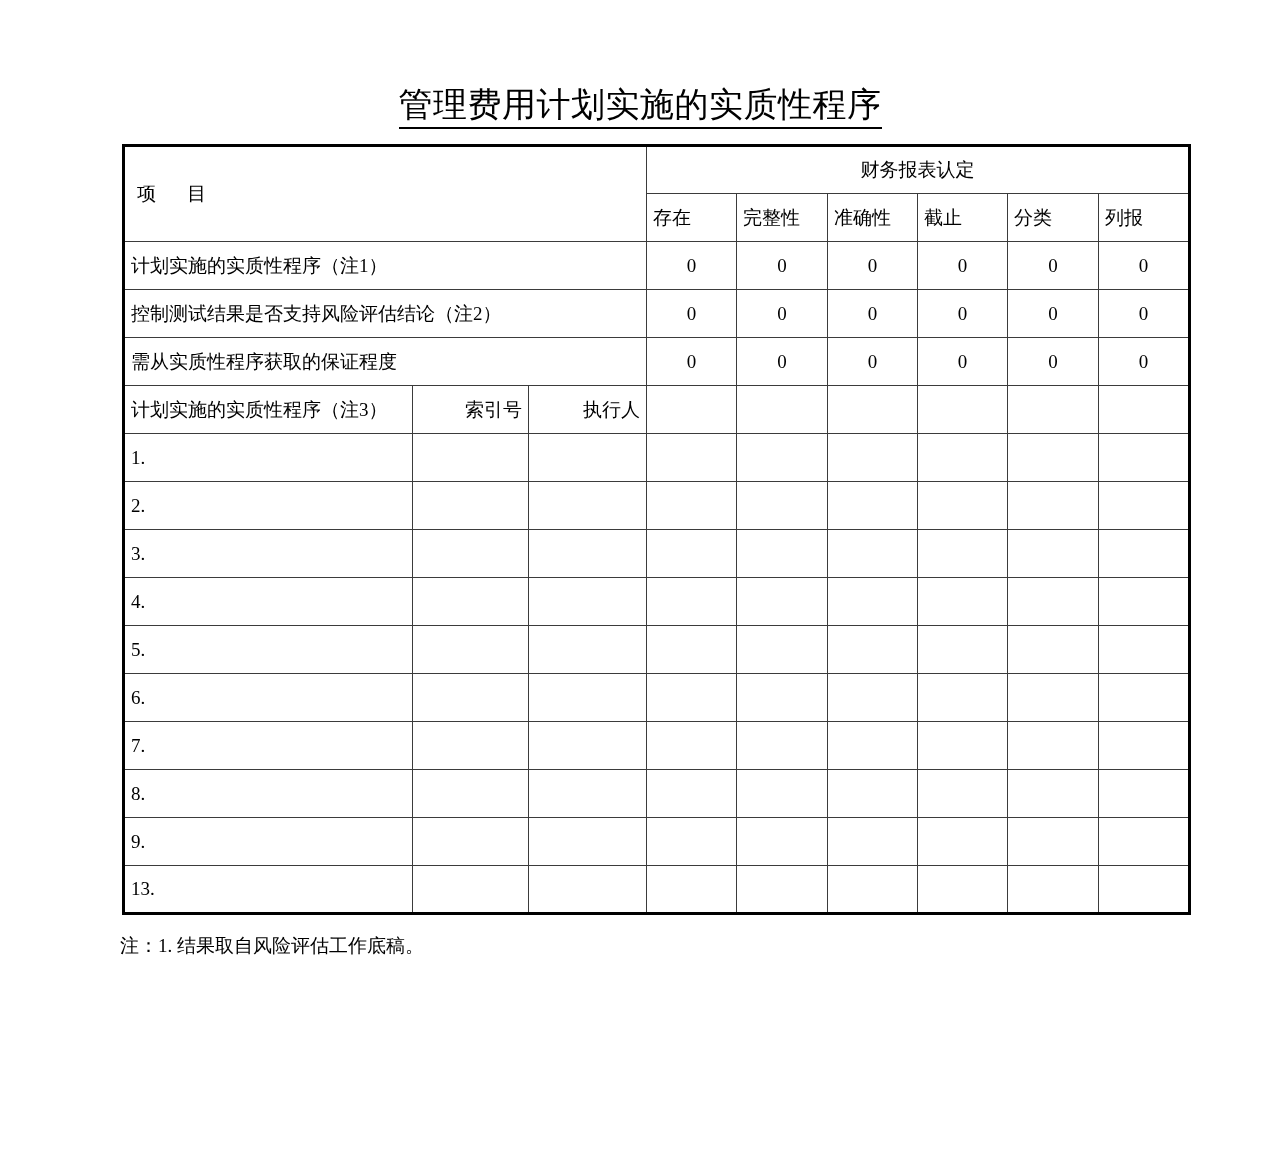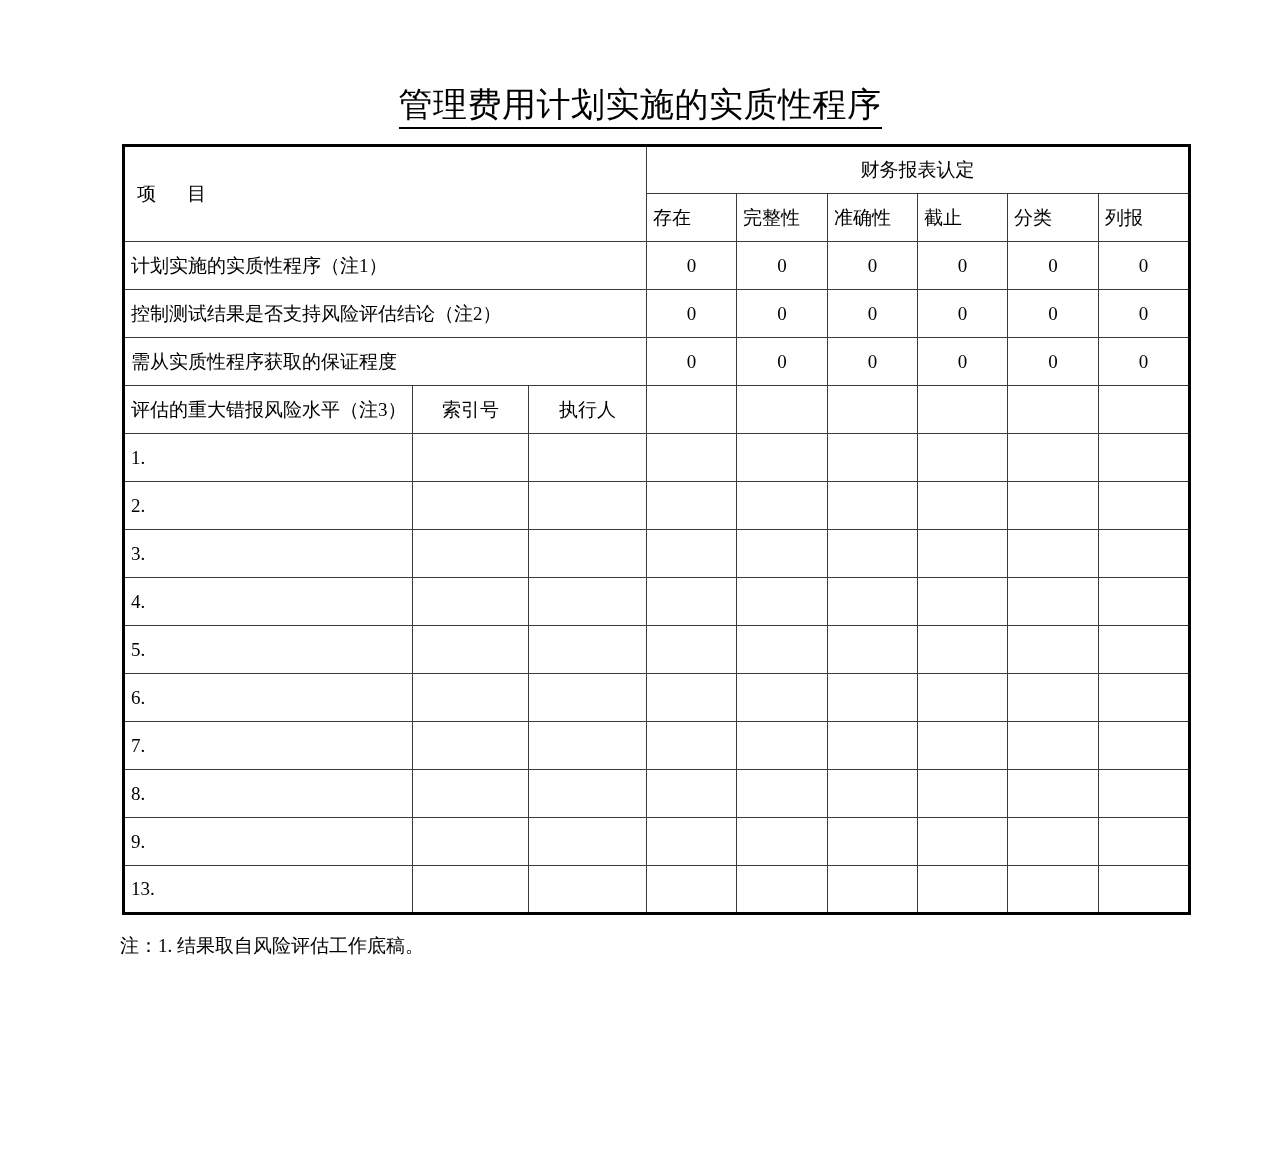--- a/index.html
+++ b/index.html
@@ -97,21 +97,21 @@
     white-space: nowrap;
   }
   .proc-head {
     text-align: left;
     font-size: 19px;
     white-space: nowrap;
     padding-left: 4px;
     padding-right: 0;
   }
   .idx-head, .exec-head {
-    text-align: center;
+    text-align: right;
     font-size: 19px;
   }
   .num-cell {
     text-align: left;
     font-size: 19px;
     padding-left: 6px;
     vertical-align: top;
     padding-top: 4px;
   }
   .blank-cell { }
@@ -196,21 +196,21 @@
           <td class="row-label" colspan="3">需从实质性程序获取的保证程度</td>
           <td class="val-cell">0</td>
           <td class="val-cell">0</td>
           <td class="val-cell">0</td>
           <td class="val-cell">0</td>
           <td class="val-cell">0</td>
           <td class="val-cell">0</td>
         </tr>
 
         <tr>
-          <td class="proc-head">评估的重大错报风险水平（注3）</td>
+          <td class="proc-head">计划实施的实质性程序（注3）</td>
           <td class="idx-head">索引号</td>
           <td class="exec-head">执行人</td>
           <td class="blank-cell"></td>
           <td class="blank-cell"></td>
           <td class="blank-cell"></td>
           <td class="blank-cell"></td>
           <td class="blank-cell"></td>
           <td class="blank-cell"></td>
         </tr>
 

